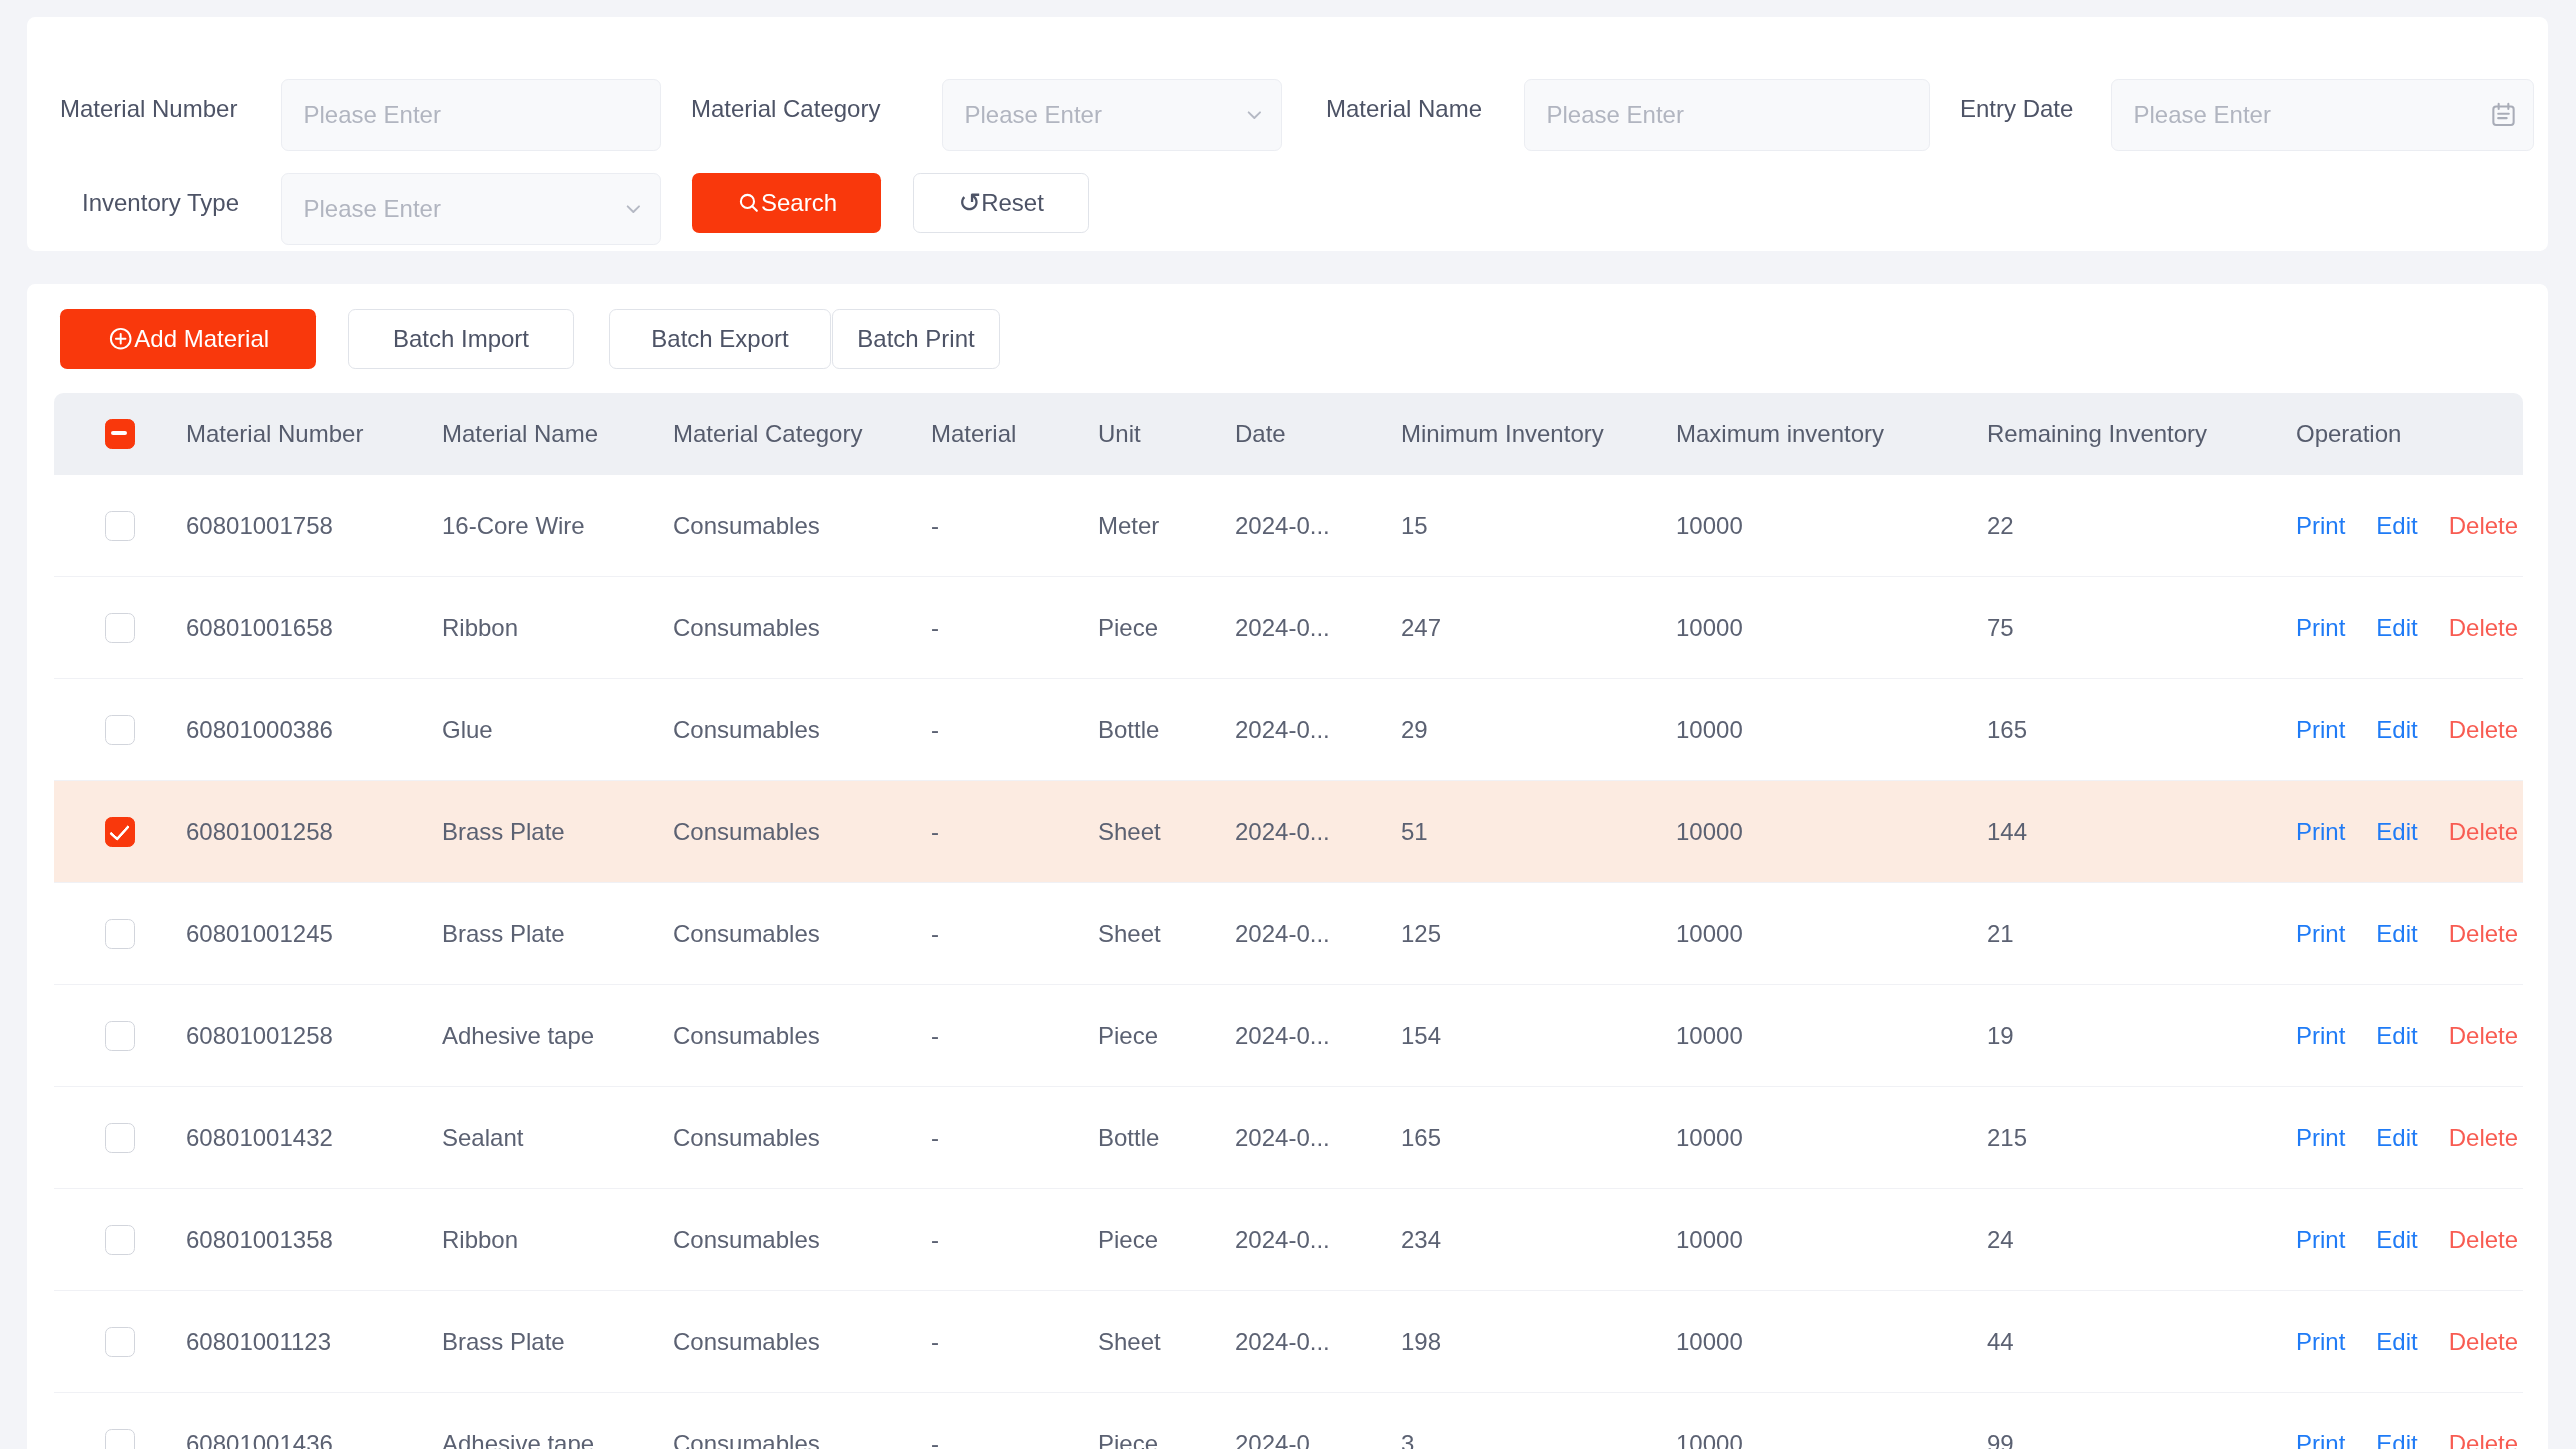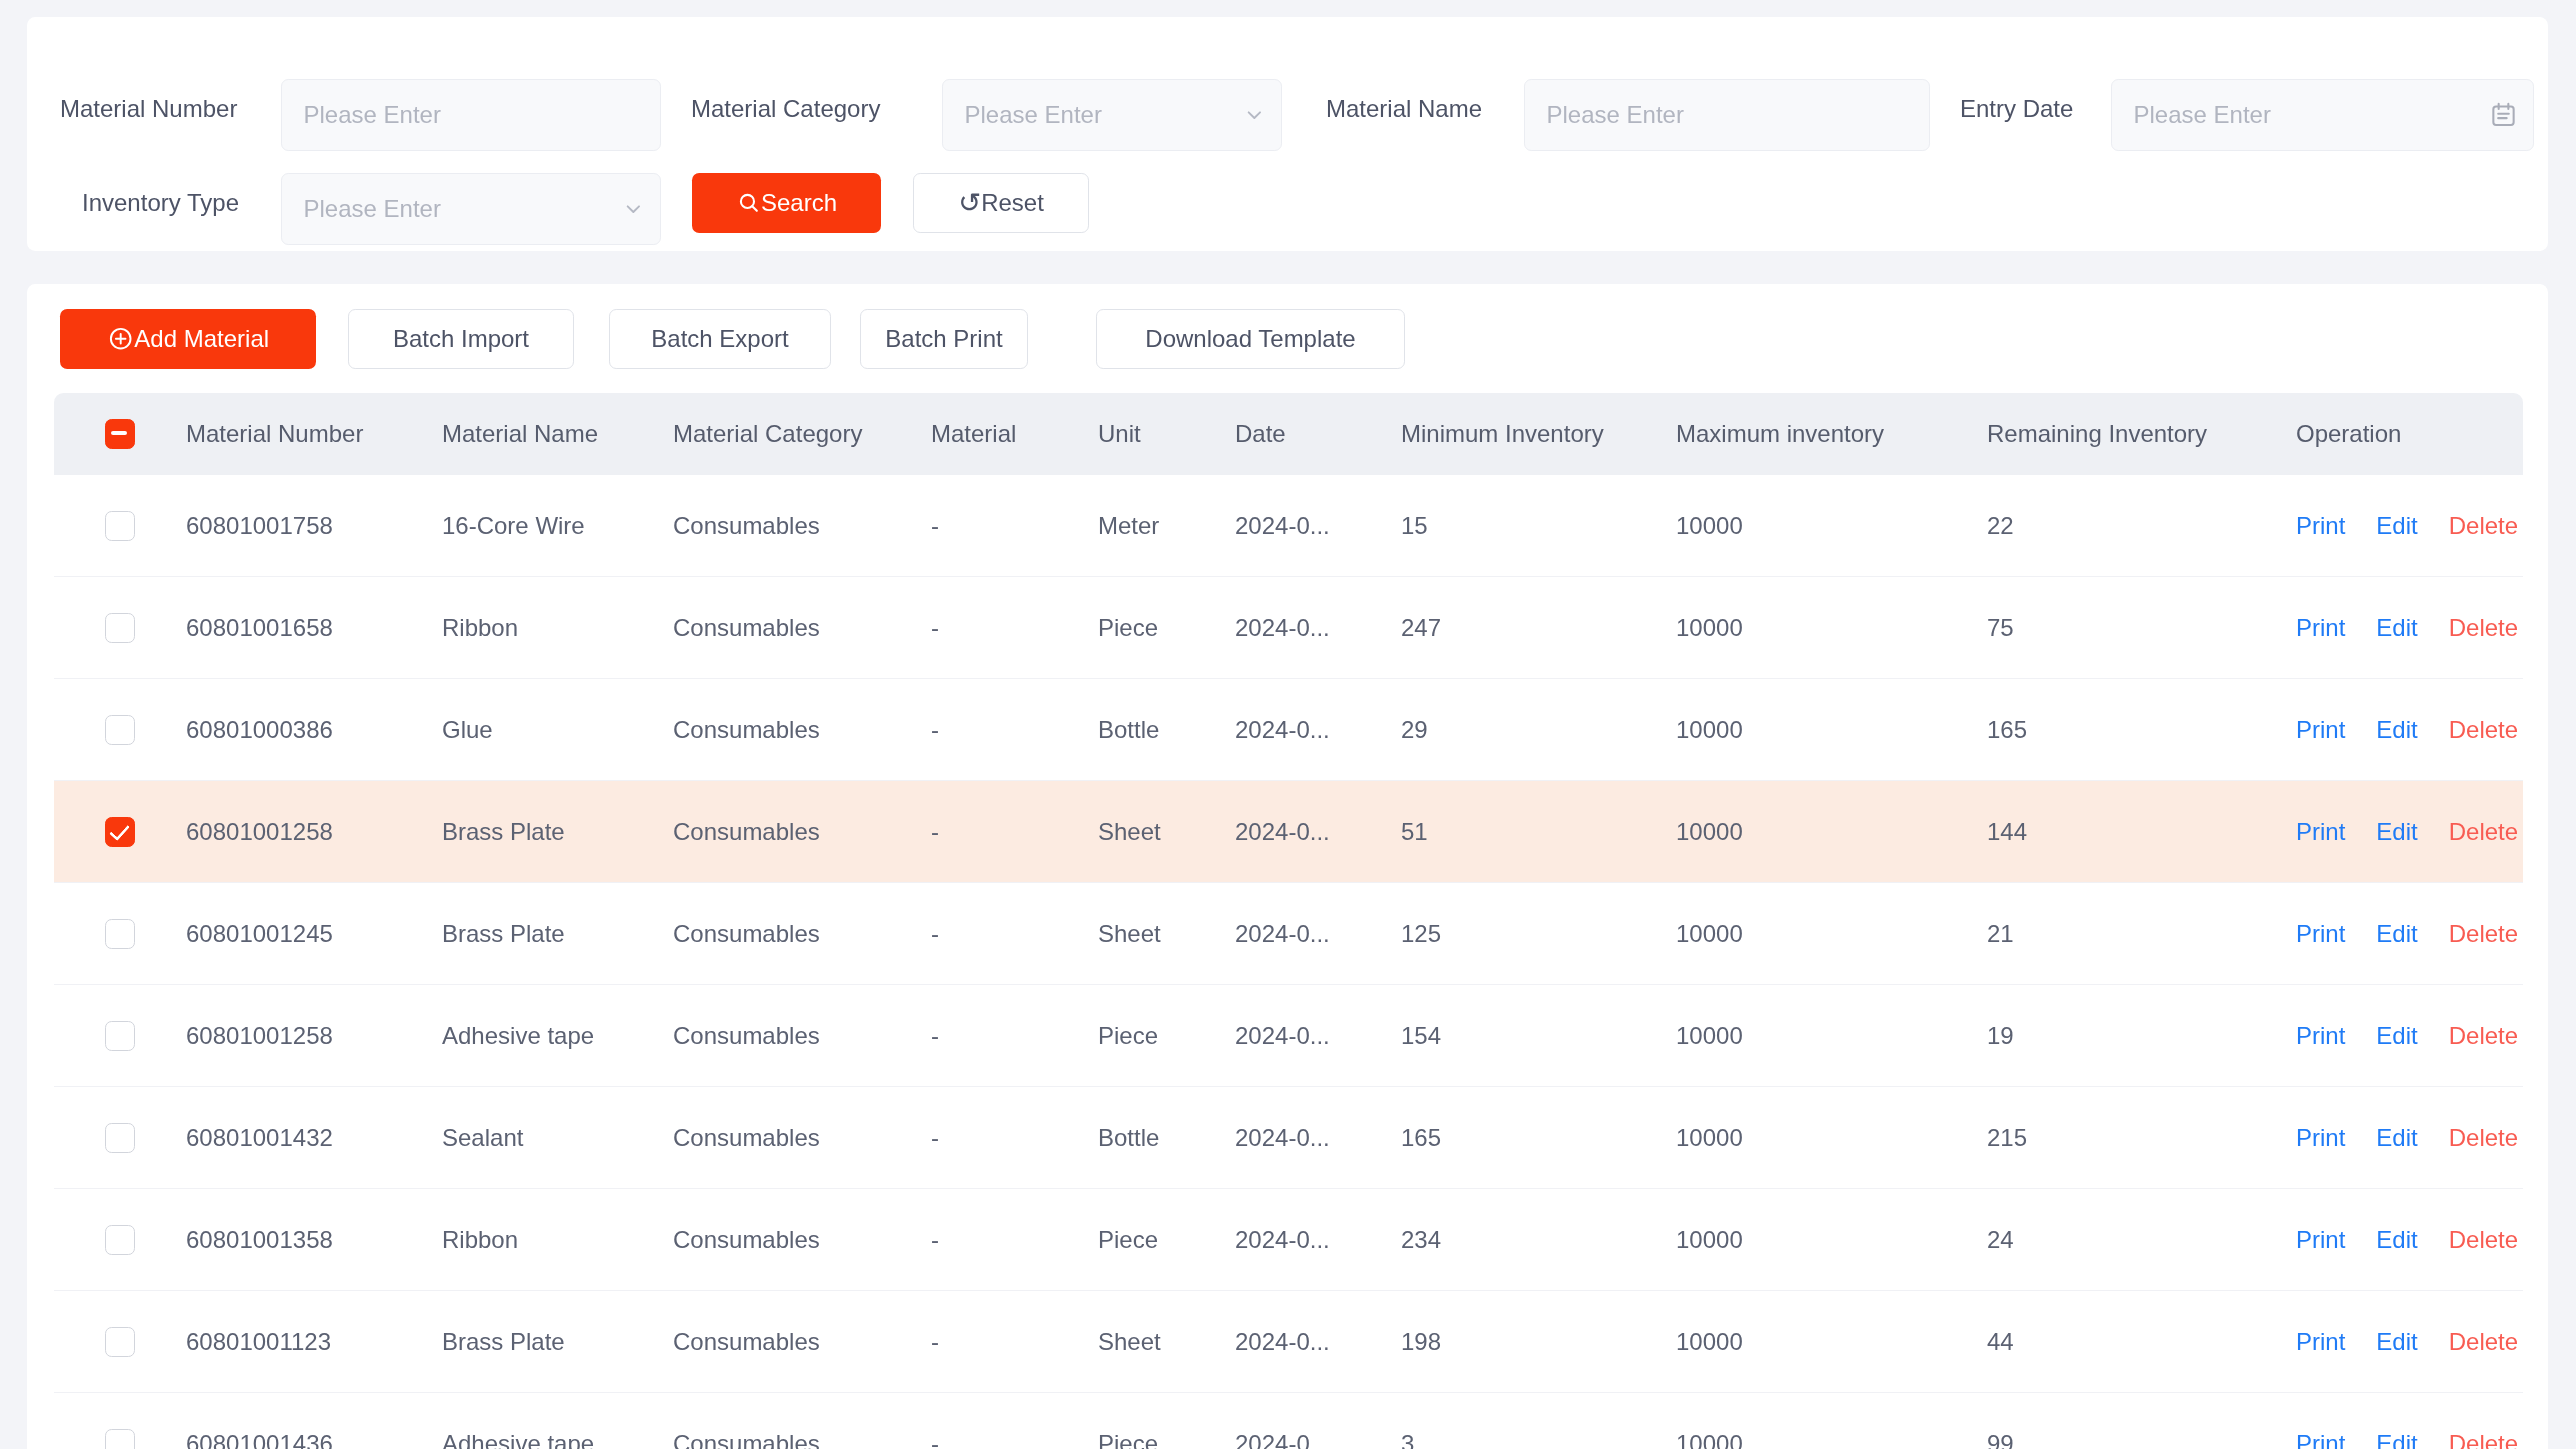--- a/index.html
+++ b/index.html
@@ -157,25 +157,22 @@
       </svg>
     </span>
     <span>Add Material</span>
   </div>
   <div class="btn btn-plain" style="left:321px; top:25px; width:226px;">
     <span>Batch Import</span>
   </div>
   <div class="btn btn-plain" style="left:582px; top:25px; width:222px;">
     <span>Batch Export</span>
   </div>
-  <div class="btn btn-plain" style="left:833px; top:25px; width:168px;">
+  <div class="btn btn-plain" style="left:805px; top:25px; width:168px;">
     <span>Batch Print</span>
-  </div>
-  <div class="btn btn-plain" style="left:1069px; top:25px; width:309px;">
-    <span>Download Template</span>
   </div>
 
   <div class="table">
     <div class="thead">
       <div class="cell c-sel">
           <span class="cb indeterminate"></span>
         </div>
       <div class="cell c-num">Material Number</div>
       <div class="cell c-name">Material Name</div>
       <div class="cell c-cat">Material Category</div>

